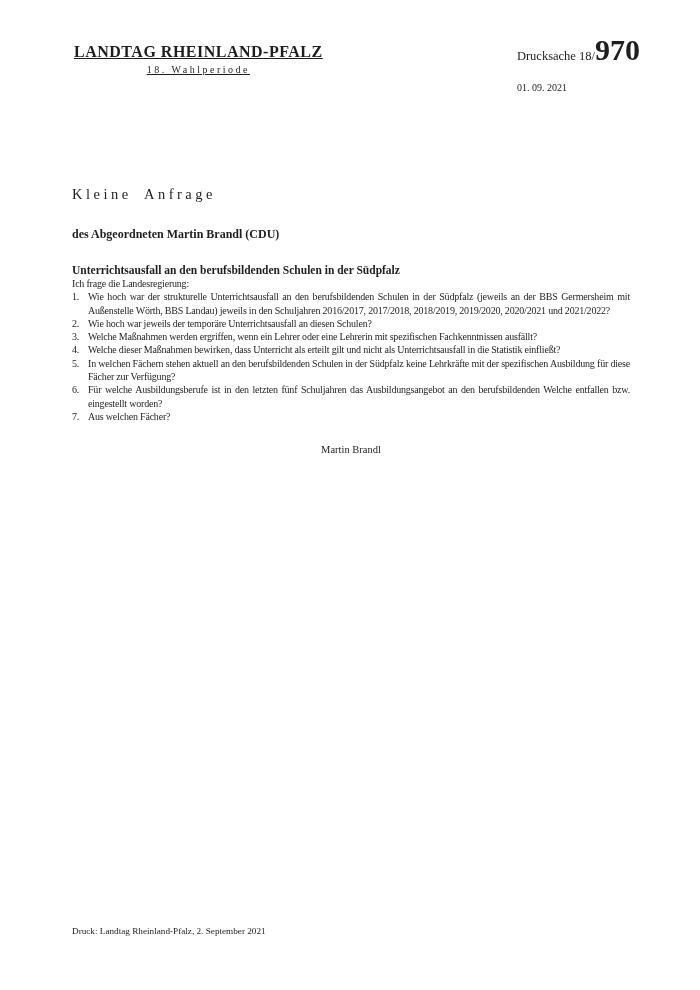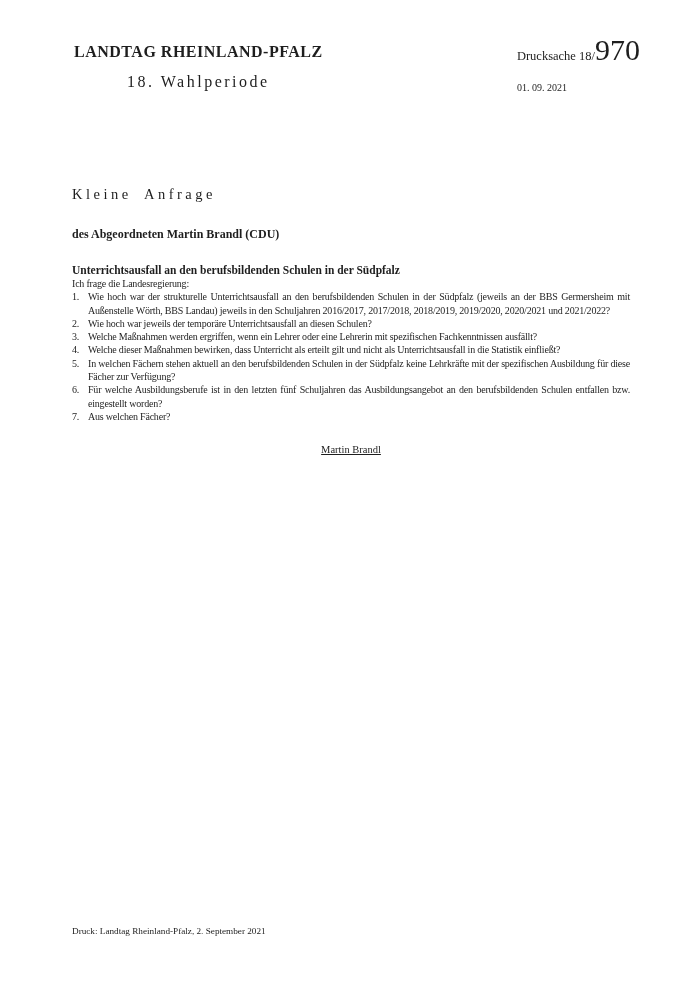--- a/index.html
+++ b/index.html
@@ -1,38 +1,38 @@
 <!DOCTYPE html>
 <html><head>
 <meta charset="utf-8">
 <style>
   html,body { margin:0; padding:0; background:#ffffff; }
   .page {
     position:relative; width:700px; height:990px; background:#ffffff;
     color:#1e1e1e; font-family:"Liberation Serif", serif; overflow:hidden;
   }
   
-  .hdr-left { position:absolute; left:74px; top:43px; text-align:center; }
+  .hdr-left { position:absolute; left:74px; top:43px; text-align:center;text-decoration:underline; }
   .org   { font-size:16px; font-weight:bold; letter-spacing:0.5px; line-height:18px; white-space:nowrap; }
-  .period{ font-size:16px; letter-spacing:2.5px; line-height:14px; margin-top:14px; white-space:nowrap; }
+  .period{ font-size:10px; letter-spacing:2.5px; line-height:14px; margin-top:2px; white-space:nowrap; }
   .hdr-right { position:absolute; right:60px; top:37px; text-align:left; }
   .doc-ref   { line-height:26px; white-space:nowrap; }
   .doc-label { font-size:12.5px; font-weight:normal; }
-  .doc-number{ font-size:30px; font-weight:normal; }
+  .doc-number{ font-size:30px; font-weight:bold; }
   .doc-date  { font-size:10px; line-height:12px; margin-top:13px; }
   
   main { position:absolute; left:72px; top:16px; width:558px; }
   .doc-type { margin-top:170px; font-size:14.5px; letter-spacing:3.5px; word-spacing:6px; line-height:17px; }
   .author   { margin-top:24px; font-size:12px;   font-weight:bold; line-height:14px; }
   .title    { margin-top:22px; font-size:11.5px; font-weight:bold; line-height:14px; }
   .intro    { font-size:10px; letter-spacing:-0.2px; line-height:13.3px; }
   .q-item { display:flex; font-size:10px; letter-spacing:-0.2px; line-height:13.3px; }
   .q-num  { width:16px; flex:none; }
   .q-text { flex:1; text-align:justify; -webkit-hyphens:manual; hyphens:manual; }
-  .signature { margin-top:20px; font-size:10.5px; line-height:13px; text-align:center;text-decoration:underline; }
+  .signature { margin-top:20px; font-size:10.5px; line-height:13px; text-align:center; }
   
   .footer { position:absolute; left:72px; top:926px; font-size:9.2px; line-height:11px; }
 </style>
 </head>
 <body>
 
 <div class="page">
 
   <div class="hdr-left">
     <div class="org">LANDTAG RHEINLAND-PFALZ</div>
@@ -66,21 +66,21 @@
       <div class="q-item">
         <span class="q-num">4.</span>
         <span class="q-text">Welche dieser Maßnahmen bewirken, dass Unterricht als erteilt gilt und nicht als Unterrichtsausfall in die Statistik einfließt?</span>
       </div>
       <div class="q-item">
         <span class="q-num">5.</span>
         <span class="q-text">In welchen Fächern stehen aktuell an den berufsbildenden Schulen in der Südpfalz keine Lehrkräfte mit der spezifischen Aus­bildung für diese Fächer zur Verfügung?</span>
       </div>
       <div class="q-item">
         <span class="q-num">6.</span>
-        <span class="q-text">Für welche Ausbildungsberufe ist in den letzten fünf Schuljahren das Ausbildungsangebot an den berufsbildenden Schulen ent­fallen bzw. eingestellt worden?</span>
+        <span class="q-text">Für welche Ausbildungsberufe ist in den letzten fünf Schuljahren das Ausbildungsangebot an den berufsbildenden Welche ent­fallen bzw. eingestellt worden?</span>
       </div>
       <div class="q-item">
         <span class="q-num">7.</span>
         <span class="q-text">Aus welchen Fächer?</span>
       </div>
     </div>
 
     <div class="signature">Martin Brandl</div>
   </main>
 

